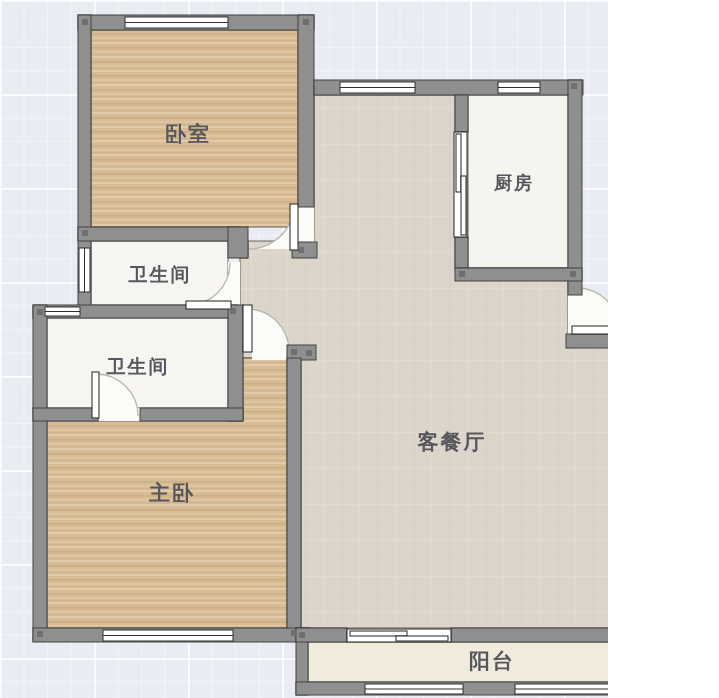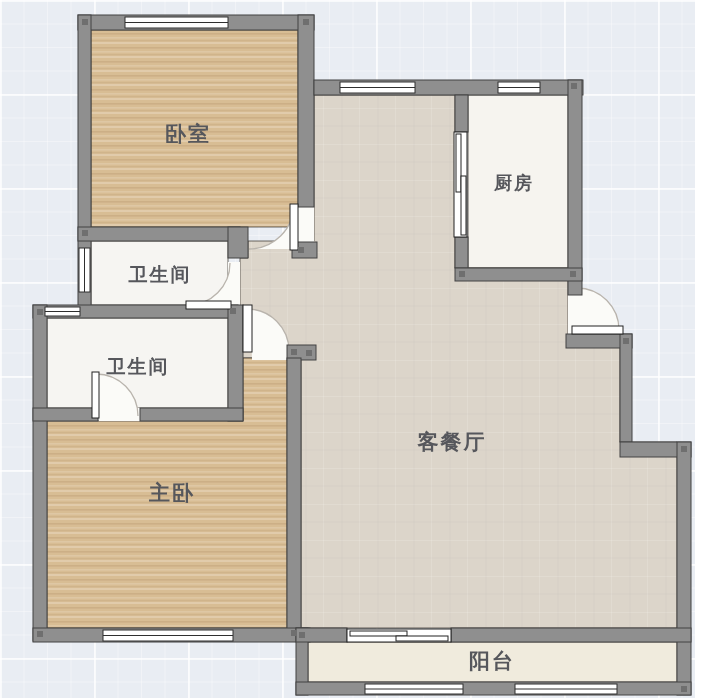--- a/index.html
+++ b/index.html
@@ -1,19 +1,19 @@
 <!DOCTYPE html>
 <html><head>
 <meta charset="utf-8">
 <style>
   html,body{margin:0;padding:0;}
   body{font-family:"Liberation Sans", sans-serif;}
   .canvas{
     position:relative;
-    width:695px;height:698px;
+    width:608px;height:698px;
     overflow:hidden;
     background-color:#e9edf3;
     background-image:
       linear-gradient(rgba(255,255,255,.7) 2px, transparent 2px),
       linear-gradient(90deg, rgba(255,255,255,.7) 2px, transparent 2px),
       linear-gradient(rgba(255,255,255,.35) 1px, transparent 1px),
       linear-gradient(90deg, rgba(255,255,255,.35) 1px, transparent 1px);
     background-size:94px 94px,94px 94px,23.5px 23.5px,23.5px 23.5px;
     text-decoration:underline;
   }

